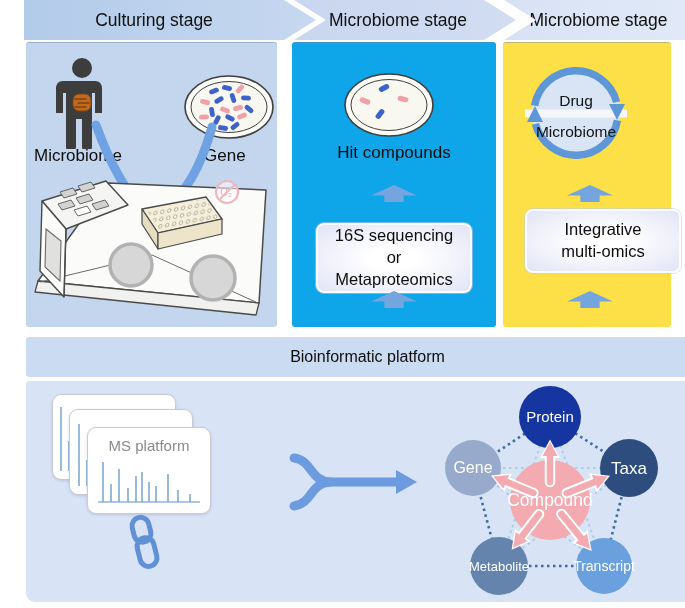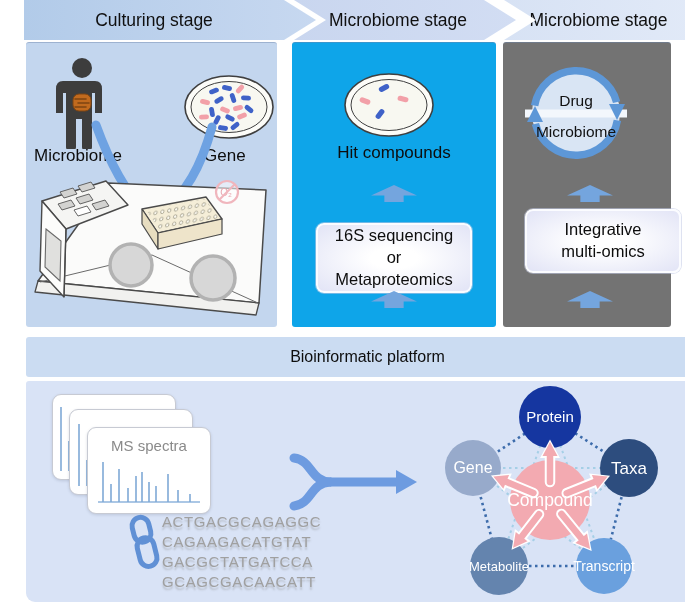--- a/index.html
+++ b/index.html
@@ -12,21 +12,21 @@
   .chev1{left:0;width:292px;background:linear-gradient(90deg,#b2cbe9,#c7d8f0);
          clip-path:polygon(0 0,260px 0,292px 20px,260px 40px,0 40px);padding-right:32px;box-sizing:border-box;}
   .chev2{left:270px;width:222px;background:linear-gradient(90deg,#c9d6ef,#d2ddf3);
          clip-path:polygon(0 0,190px 0,222px 20px,190px 40px,0 40px,32px 20px);padding-right:14px;box-sizing:border-box;}
   .chev3{left:480px;width:205px;background:linear-gradient(90deg,#d7e2f4,#e2eaf8);
          clip-path:polygon(0 0,205px 0,205px 40px,0 40px,32px 20px);padding-right:16px;box-sizing:border-box;}
   
   .panel{position:absolute;top:42px;height:284px;border-radius:3px;border-top:1px solid rgba(110,135,170,.45);}
   .p1{left:2px;width:251px;background:#c3d6ee;}
   .p2{left:268px;width:204px;background:#0ea5e9;}
-  .p3{left:479px;width:168px;background:#737373;}
+  .p3{left:479px;width:168px;background:#fde047;}
   .lbl{position:absolute;font-size:17px;color:#0d0d0d;white-space:nowrap;}
   
   .uparrow{position:absolute;width:46px;height:17px;background:#74a5de;
            clip-path:polygon(50% 0,100% 62%,71% 62%,71% 100%,29% 100%,29% 62%,0 62%);}
   
   .mbox{position:absolute;border-radius:8px;border:2px solid #fbfcff;
         background:radial-gradient(ellipse at center,#ffffff 22%,#e2e4f6 100%);
         box-shadow:0 0 0 1px rgba(195,202,230,.55);
         display:flex;flex-direction:column;align-items:center;justify-content:center;
         font-size:16.5px;line-height:1.32;color:#0d0d0d;text-align:center;}
@@ -201,21 +201,21 @@
         <line x1="16" y1="76" x2="16" y2="46" stroke="#7fa9d6" stroke-width="1.6"></line>
       </svg>
     </div>
     <div class="card" style="left:43px;top:28px;height:84px">
       <svg width="40" height="80" viewBox="0 0 40 80">
         <line x1="9" y1="76" x2="9" y2="14" stroke="#7fa9d6" stroke-width="1.6"></line>
         <line x1="17" y1="76" x2="17" y2="50" stroke="#7fa9d6" stroke-width="1.6"></line>
       </svg>
     </div>
     <div class="card" style="left:61px;top:46px;height:85px">
-      <div class="ms-title">MS spectra</div>
+      <div class="ms-title">MS platform</div>
       <svg style="display:block;margin:2px auto 0" width="110" height="50" viewBox="0 0 110 50">
         <line x1="4" y1="46" x2="106" y2="46" stroke="#8fb4dc" stroke-width="1.6"></line>
         <g stroke="#7fa9d6" stroke-width="1.6">
           <line x1="9" y1="46" x2="9" y2="6"></line>
           <line x1="17" y1="46" x2="17" y2="28"></line>
           <line x1="25" y1="46" x2="25" y2="13"></line>
           <line x1="34" y1="46" x2="34" y2="32"></line>
           <line x1="42" y1="46" x2="42" y2="20"></line>
           <line x1="48" y1="46" x2="48" y2="16"></line>
           <line x1="55" y1="46" x2="55" y2="26"></line>
@@ -226,26 +226,20 @@
         </g>
       </svg>
     </div>
 
     <svg class="abs" style="left:100px;top:133px" width="36" height="56" viewBox="0 0 36 56">
       <g transform="rotate(-14 18 28)" fill="none" stroke="#6090d5" stroke-width="5">
         <rect x="10" y="3" width="17" height="25" rx="8.5"></rect>
         <rect x="10" y="24" width="17" height="29" rx="8.5"></rect>
       </g>
     </svg>
-    <div class="dna" style="left:136px;top:131px">
-      <div>ACTGACGCAGAGGC</div>
-      <div>CAGAAGACATGTAT</div>
-      <div>GACGCTATGATCCA</div>
-      <div>GCAGCGACAACATT</div>
-    </div>
 
     <svg class="abs" style="left:260px;top:70px" width="135" height="62" viewBox="0 0 135 62">
       <path d="M8,7 C26,9 24,30 44,31" fill="none" stroke="#6d9be0" stroke-width="9" stroke-linecap="round"></path>
       <path d="M8,55 C26,53 24,32 44,31" fill="none" stroke="#6d9be0" stroke-width="9" stroke-linecap="round"></path>
       <line x1="44" y1="31" x2="112" y2="31" stroke="#6d9be0" stroke-width="9"></line>
       <polygon points="110,19 131,31 110,43" fill="#6d9be0"></polygon>
     </svg>
 
     <svg class="abs" style="left:408px;top:2px" width="270" height="218" viewBox="0 0 270 218">
 

